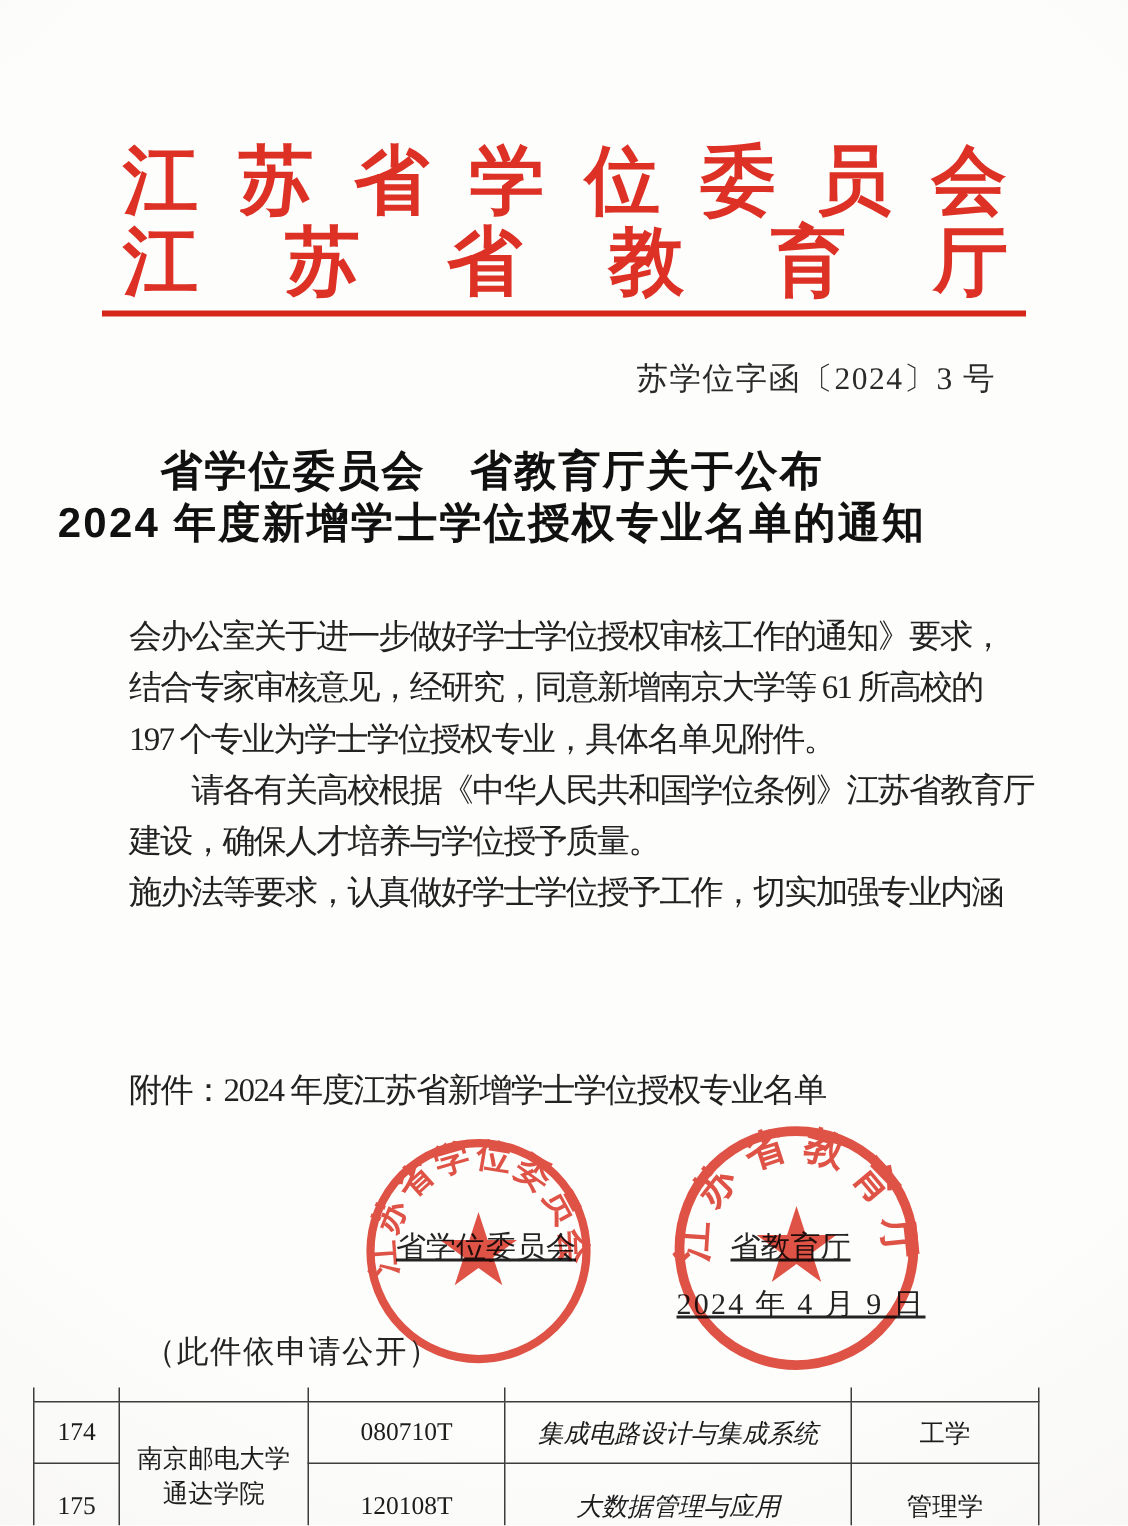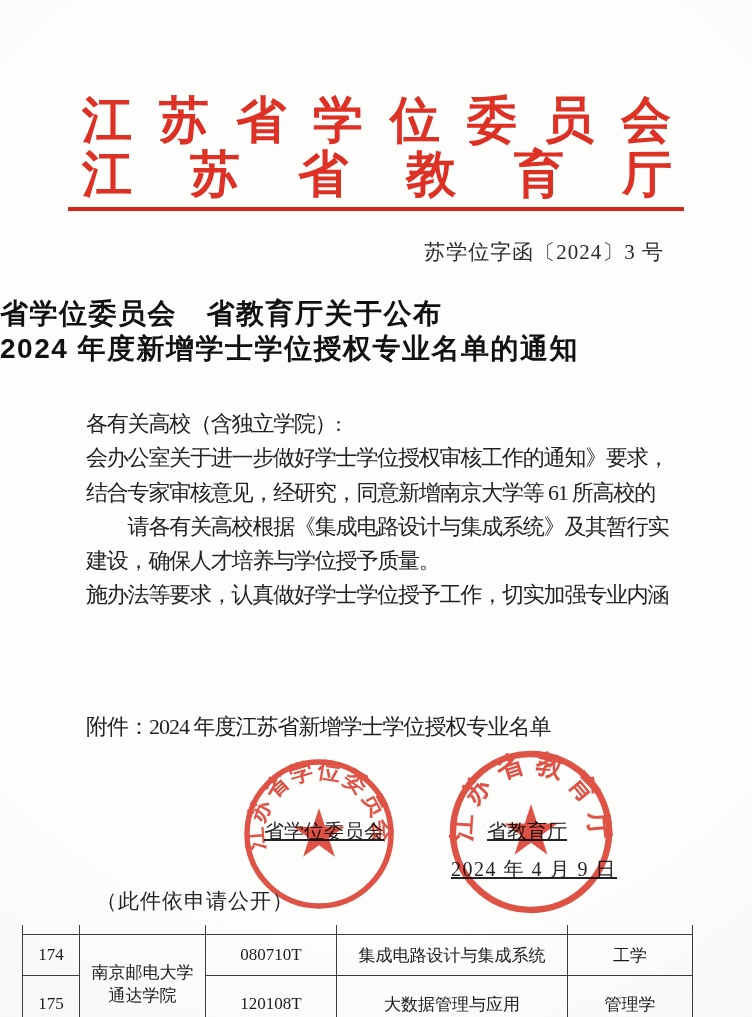--- a/index.html
+++ b/index.html
@@ -26,21 +26,21 @@
   }
   
   .doc-number{
     position:absolute;top:238px;right:88px;
     font-size:21px;letter-spacing:1px;color:#2a2a2a;
     white-space:nowrap;
   }
   
   .title{
     position:absolute;top:296px;left:0;width:656px;
-    text-align:left;
+    text-align:center;
     font-family:"Liberation Sans","DejaVu Sans",sans-serif;
     font-weight:700;font-size:28px;line-height:35px;
     letter-spacing:1.5px;color:#111;
   }
   
   .body-text{
     position:absolute;top:409px;left:86px;width:586px;
     font-size:22px;letter-spacing:-1.2px;color:#222;
   }
   .bline{height:34.3px;line-height:30px;white-space:nowrap;}
@@ -69,49 +69,49 @@
   }
   .list-table td{
     border:1.6px solid #3d3d3d;
     text-align:center;vertical-align:middle;padding:0;
   }
   .list-table tr.cut td{border-top:none;height:9px;}
   .list-table tr.r1 td{height:40px;}
   .list-table tr.r2 td{height:56px;}
   .school-cell div{line-height:23px;}
   .c-no{width:56px;border-radius:20px;} .c-school{width:125px;} .c-code{width:130px;}
-  .c-major{width:230px;} .c-disc{width:124px;}
+  .c-major{width:230px;font-style:italic;} .c-disc{width:124px;}
 </style>
 </head>
 <body>
 
 <div class="page">
 
   <div class="lh-line lh-line1">江苏省学位委员会</div>
   <div class="lh-line lh-line2">江苏省教育厅</div>
   <div class="lh-rule"></div>
 
   <div class="doc-number">苏学位字函〔2024〕3 号</div>
 
   <div class="title">
     <div>省学位委员会　省教育厅关于公布</div>
     <div>2024 年度新增学士学位授权专业名单的通知</div>
   </div>
 
   <div class="body-text">
 
-      <div class="bline">各有关高校（含独立学院）:</div>
 
 
       <div class="bline">会办公室关于进一步做好学士学位授权审核工作的通知》要求，</div>
 
       <div class="bline">结合专家审核意见，经研究，同意新增南京大学等 61 所高校的</div>
 
+      <div class="bline">197 个专业为学士学位授权专业，具体名单见附件。</div>
 
-      <div class="bline">　　请各有关高校根据《集成电路设计与集成系统》及其暂行实</div>
+      <div class="bline">　　请各有关高校根据《中华人民共和国学位条例》江苏省教育厅</div>
 
       <div class="bline">建设，确保人才培养与学位授予质量。</div>
 
       <div class="bline">施办法等要求，认真做好学士学位授予工作，切实加强专业内涵</div>
     </div>
 
   <div class="attachment">附件：2024 年度江苏省新增学士学位授权专业名单</div>
 
   <div class="sig sig-left">省学位委员会</div>
   <div class="sig sig-right">省教育厅</div>

